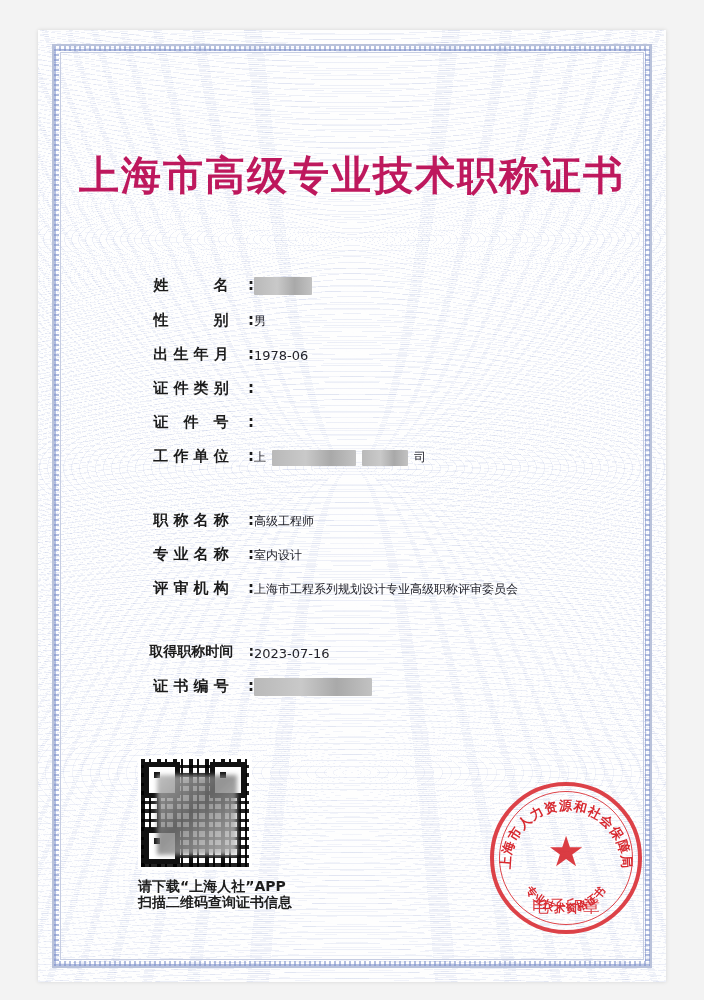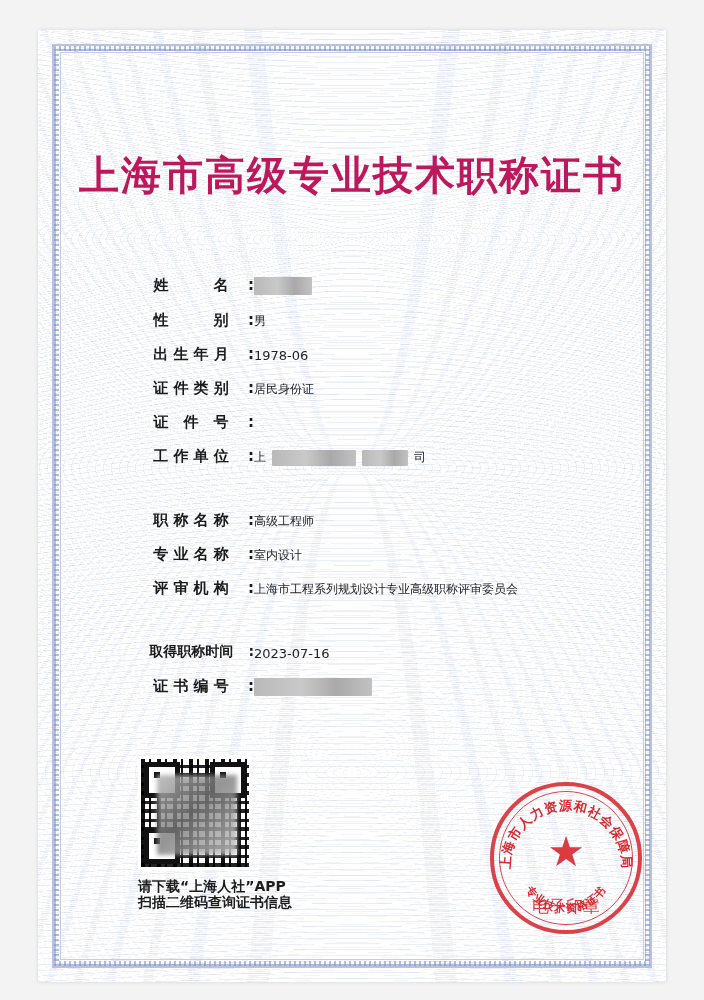--- a/index.html
+++ b/index.html
@@ -292,21 +292,20 @@
         <div class="value">1978-06</div>
       </div>
 
       <div class="row">
         <div class="label">
             <span class="lead">
               <span>证 件 类 别</span>
             </span>
             <span class="colon">:</span>
           </div>
-        <div class="value small">居民身份证</div>
       </div>
 
       <div class="row">
         <div class="label">
             <span class="lead">
               <span>证　件　号</span>
             </span>
             <span class="colon">:</span>
           </div>
       </div>

